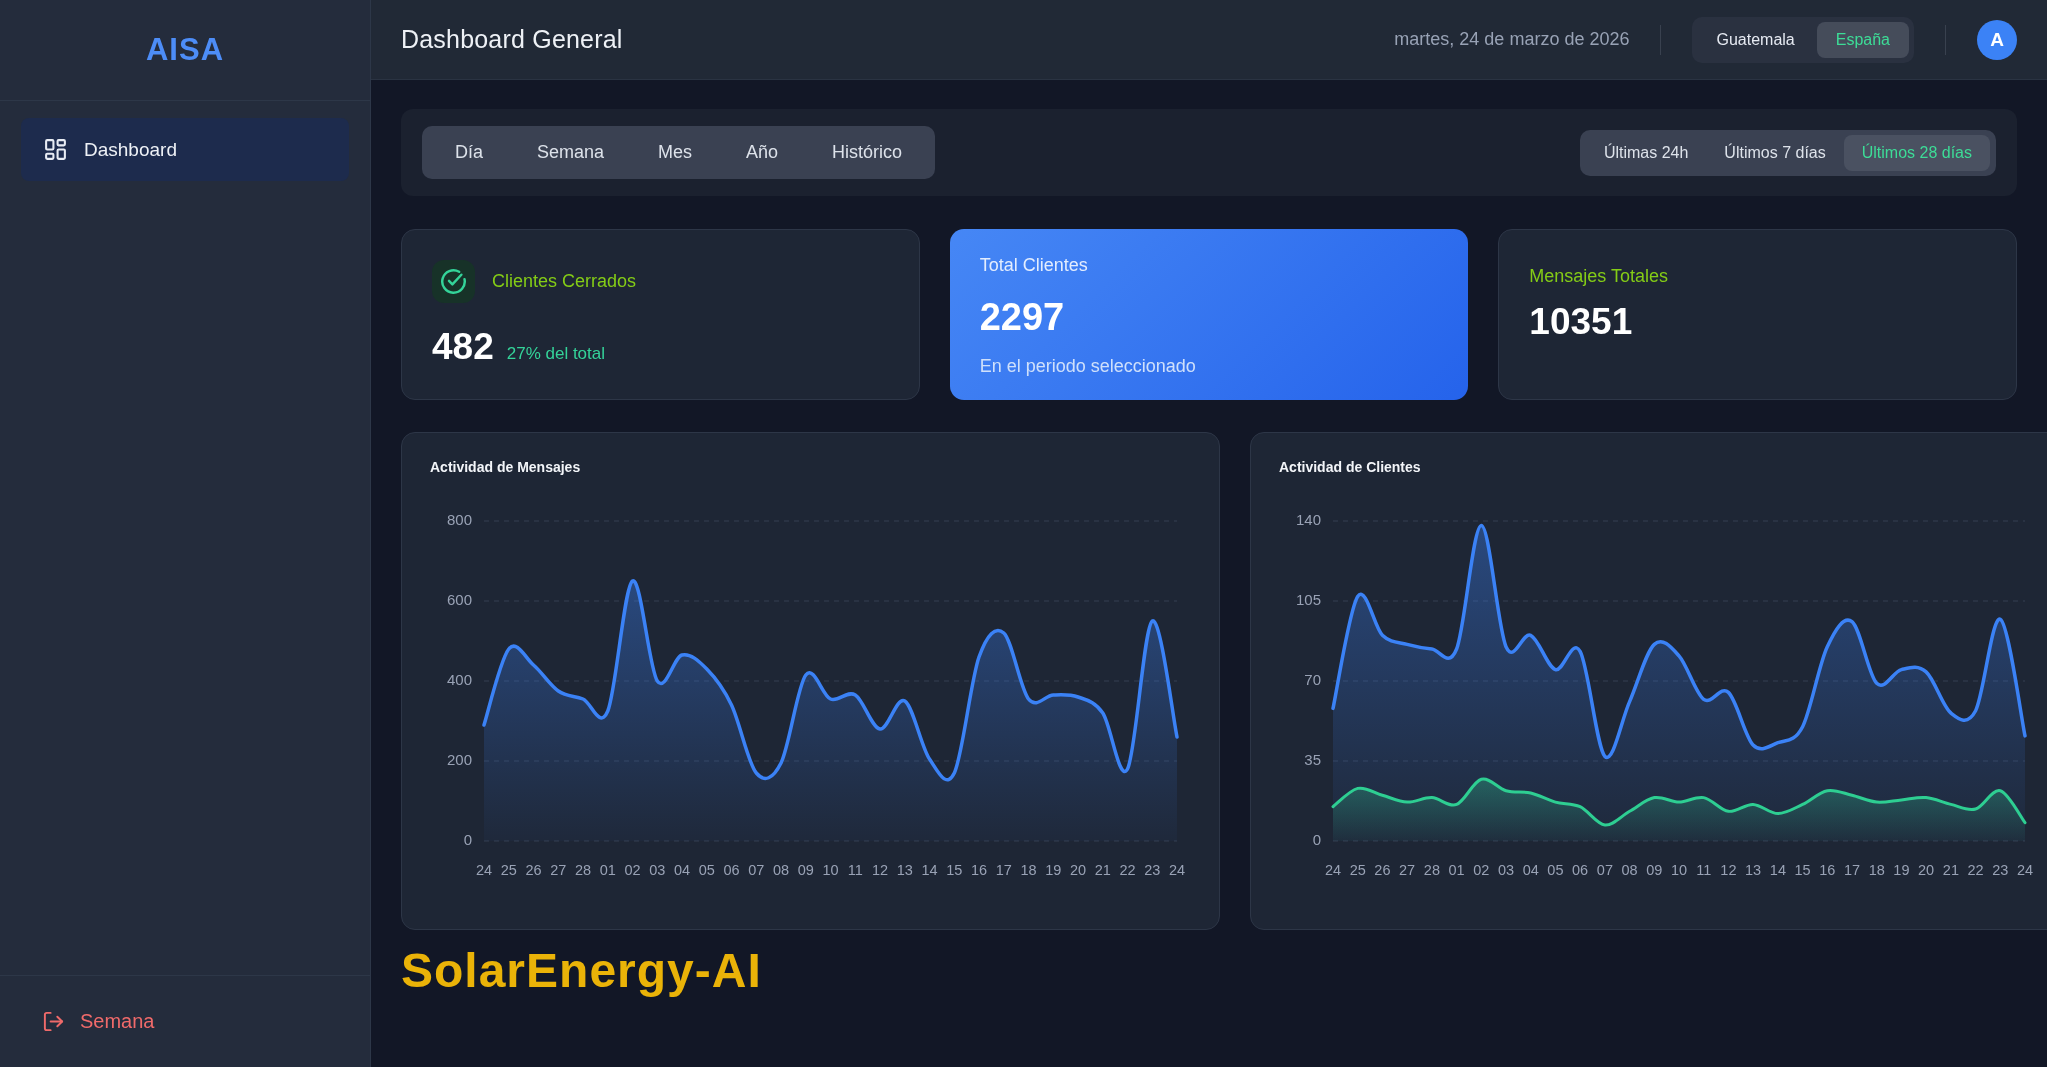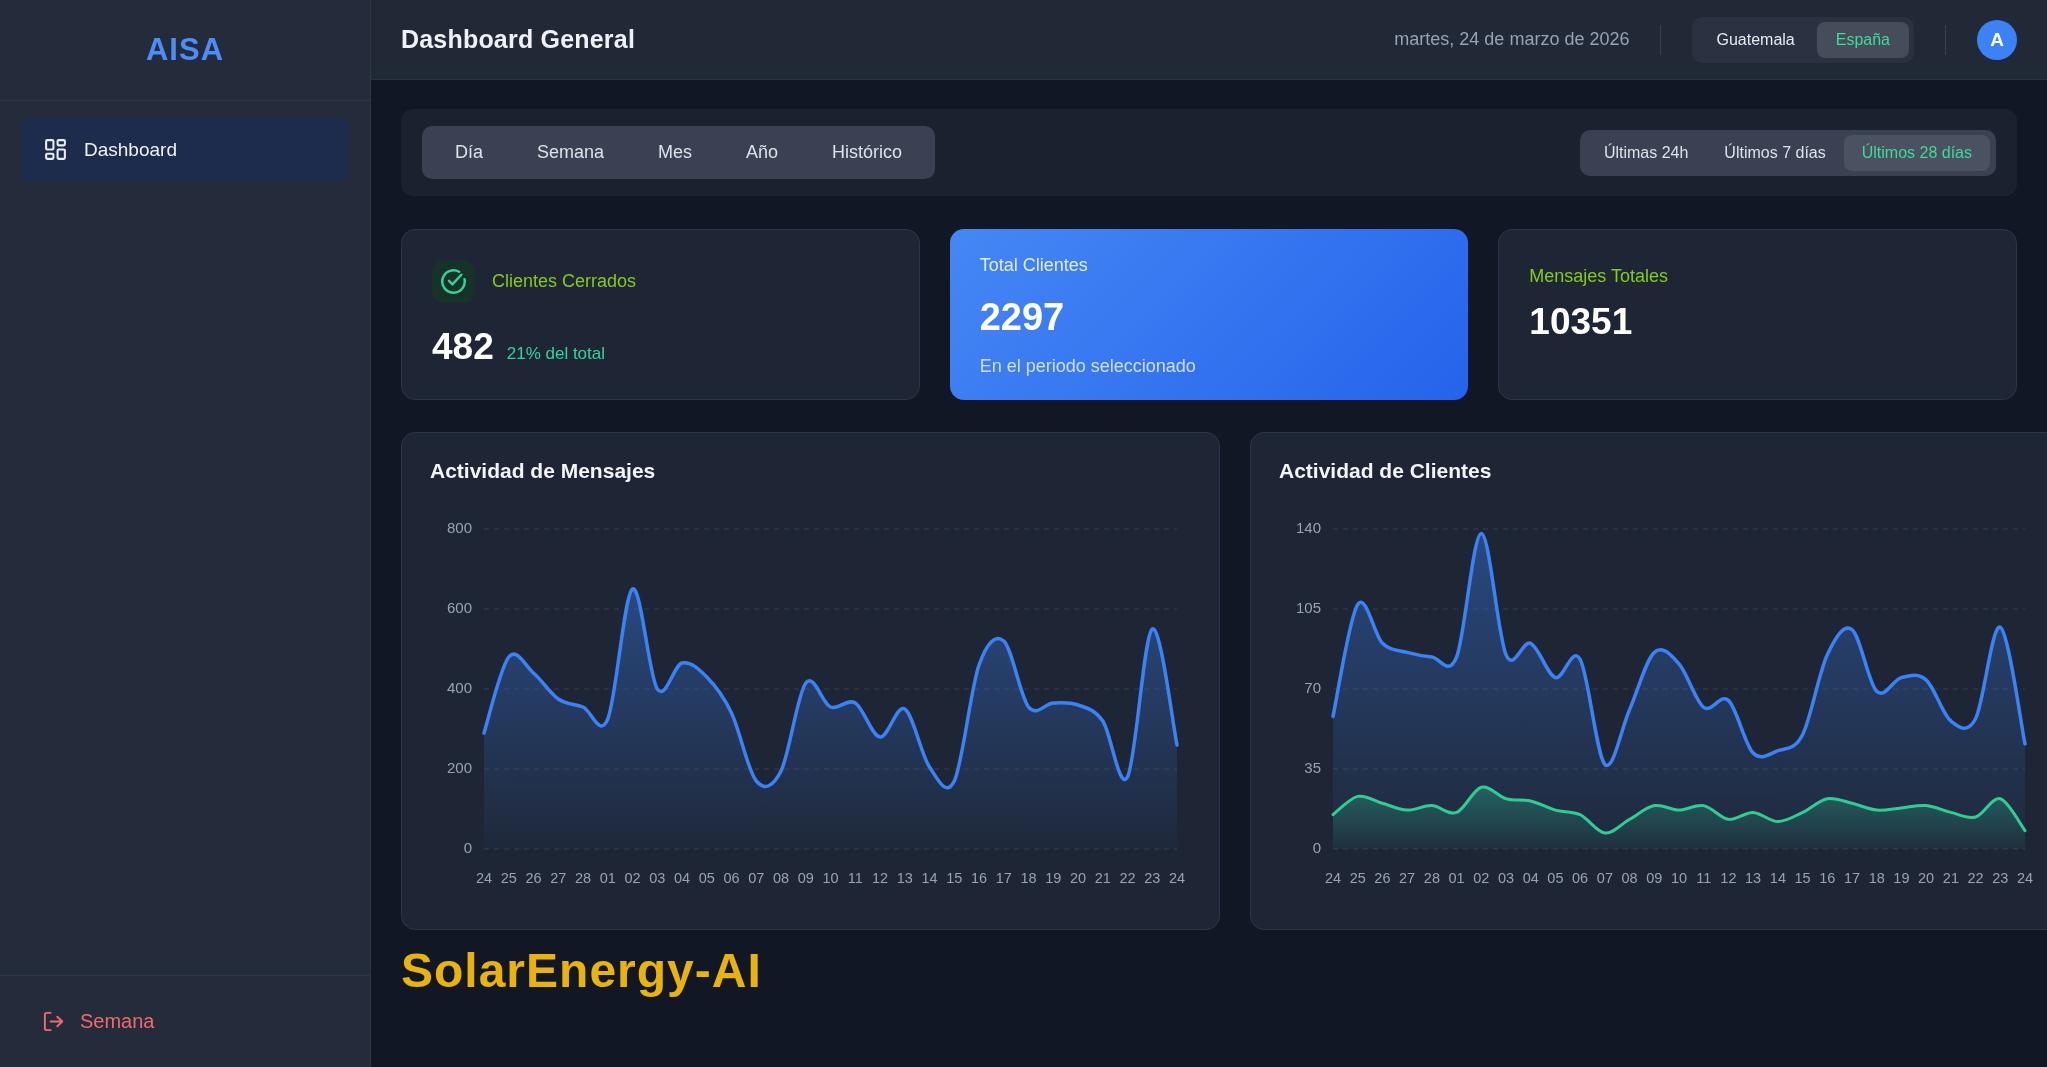--- a/index.html
+++ b/index.html
@@ -18,21 +18,21 @@
   .nav { flex: 1; padding: 17px 21px; }
   .nav-item { display: flex; align-items: center; gap: 16px; background: #1d2b4d; border-radius: 8px; padding: 19px 22px; font-size: 19px; color: #eef1f6; cursor: pointer; }
   .nav-item .icon { display: flex; color: #e8ecf4; }
   .sidebar-footer { border-top: 1px solid #2d3748; padding: 34px 42px; }
   .logout { display: flex; align-items: center; gap: 15px; color: #ef6a6a; font-size: 20px; cursor: pointer; }
   .logout .icon { display: flex; }
 
   
   .main { flex: 1; min-width: 0; display: flex; flex-direction: column; }
   .header { height: 80px; flex-shrink: 0; background: #212936; border-bottom: 1px solid #2a3342; display: flex; align-items: center; padding: 0 30px; }
-  .header-title { font-size: 25px; font-weight: bold; letter-spacing: .2px; }
+  .header-title { font-size: 25px; font-weight: normal; letter-spacing: .2px; }
   .header-right { margin-left: auto; display: flex; align-items: center; gap: 31px; }
   .header-date { color: #98a2b5; font-size: 18px; }
   .vdivider { width: 1px; height: 30px; background: #39414f; }
   .lang-toggle { background: #2a3140; border-radius: 10px; padding: 5px; display: flex; align-items: center; gap: 3px; }
   .lang-btn { padding: 9px 19px; font-size: 16px; color: #e6eaf2; border-radius: 8px; cursor: pointer; }
   .lang-btn.selected { background: #454c5a; color: #3ddc97; }
   .avatar { width: 40px; height: 40px; border-radius: 50%; background: #3b82f6; color: #fff; display: flex; align-items: center; justify-content: center; font-size: 19px; font-weight: bold; cursor: pointer; }
 
   .content { flex: 1; padding: 29px 30px 0 30px; }
 
@@ -55,21 +55,21 @@
   .card.blue { background: linear-gradient(135deg, #4687f5, #2563eb); border: none; padding-top: 26px; }
   .card.blue .blue-label { color: #e3edfe; font-size: 18px; }
   .card.blue .blue-value { color: #fff; font-size: 38px; font-weight: bold; margin-top: 20px; }
   .card.blue .blue-sub { color: #cfe0fb; font-size: 18px; margin-top: 17px; }
   .card.plain { padding-top: 36px; }
   .card.plain .card-value-row { margin-top: 14px; }
 
   
   .charts-row { display: grid; grid-template-columns: 1fr 1fr; gap: 30px; margin-top: 32px; }
   .chart-card { background: #1e2635; border: 1px solid #2d3647; border-radius: 14px; padding: 26px 28px; height: 498px; }
-  .chart-title { font-size: 21px; font-weight: bold; color: #f3f5f9; }
+  .chart-title { font-size: 14px; font-weight: bold; color: #f3f5f9; }
   .chart-wrap { margin-top: 22px; width: 100%; }
   .chart-wrap svg { display: block; }
 
   .watermark { font-size: 48px; font-weight: bold; color: #eab308; padding: 13px 8px 0 0; letter-spacing: 1px; }
 </style>
 </head>
 <body>
 
 <div class="app">
 
@@ -144,21 +144,21 @@
             <span class="icon-box">
               <svg width="27" height="27" viewBox="0 0 24 24" fill="none" stroke="#34d399" stroke-width="2.2" stroke-linecap="round" stroke-linejoin="round">
                   <path d="M21.8 10A10 10 0 1 1 17 3.34"></path>
                   <path d="m8 11.5 3 3 8-8.5"></path>
                 </svg>
             </span>
             <span class="card-label">Clientes Cerrados</span>
           </div>
           <div class="card-value-row">
             <span class="card-value">482</span>
-            <span class="card-sub-green">21% del total</span>
+            <span class="card-sub-green">27% del total</span>
           </div>
         </div>
 
         <div class="card blue">
           <div class="blue-label">Total Clientes</div>
           <div class="blue-value">2297</div>
           <div class="blue-sub">En el periodo seleccionado</div>
         </div>
 
         <div class="card plain">

